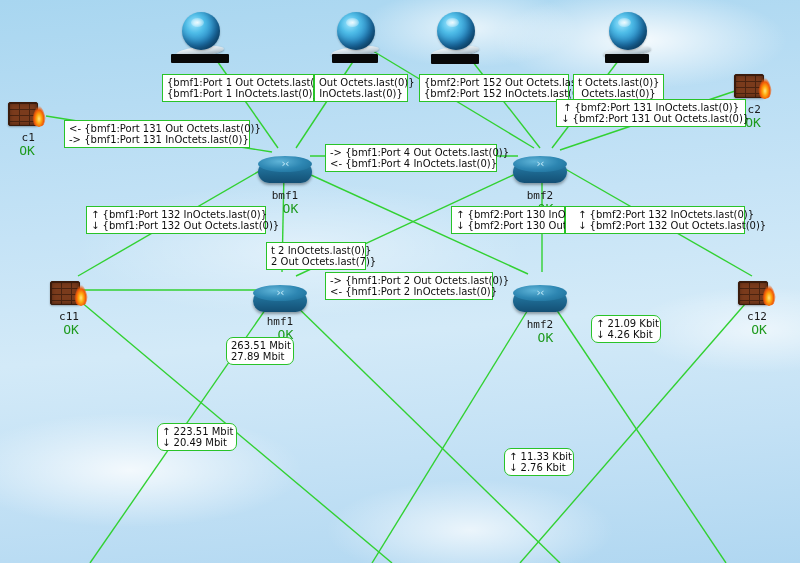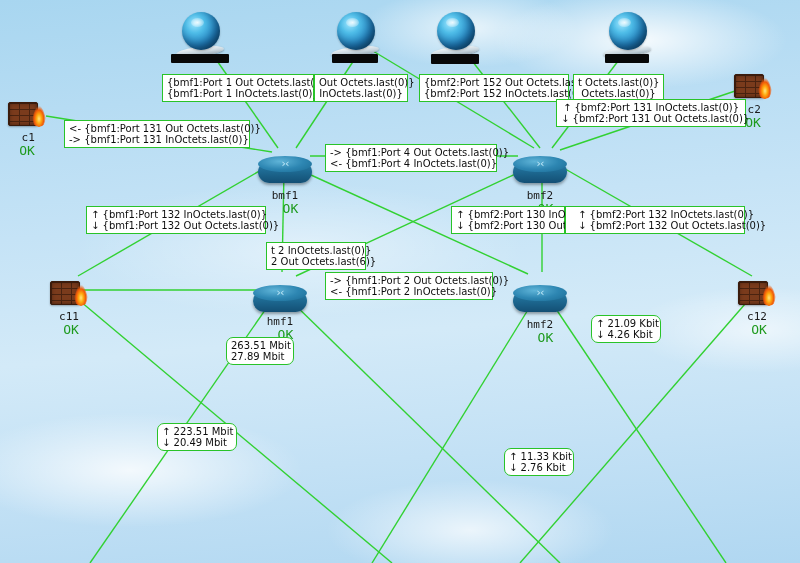--- a/index.html
+++ b/index.html
@@ -266,21 +266,21 @@
       <div class="mlabel" style="left: 325px; top: 144px; width: 172px;">
         <span class="row">-&gt; {bmf1:Port 4 Out Octets.last(0)}</span>
         <span class="row">&lt;- {bmf1:Port 4 InOctets.last(0)}</span>
       </div>
       <div class="mlabel" style="left: 86px; top: 206px; width: 180px;">
         <span class="row">↑ {bmf1:Port 132 InOctets.last(0)}</span>
         <span class="row">↓ {bmf1:Port 132 Out Octets.last(0)}</span>
       </div>
       <div class="mlabel" style="left: 266px; top: 198px; width: 100px; margin-top: 44px;">
         <span class="row">t 2 InOctets.last(0)}</span>
-        <span class="row">2 Out Octets.last(6)}</span>
+        <span class="row">2 Out Octets.last(7)}</span>
       </div>
       <div class="mlabel" style="left: 451px; top: 206px; width: 114px;">
         <span class="row">↑ {bmf2:Port 130 InO</span>
         <span class="row">↓ {bmf2:Port 130 Out</span>
       </div>
       <div class="mlabel" style="left: 565px; top: 206px; width: 180px; padding-left: 12px;">
         <span class="row">↑ {bmf2:Port 132 InOctets.last(0)}</span>
         <span class="row">↓ {bmf2:Port 132 Out Octets.last(0)}</span>
       </div>
       <div class="mlabel" style="left: 325px; top: 272px; width: 168px;">

